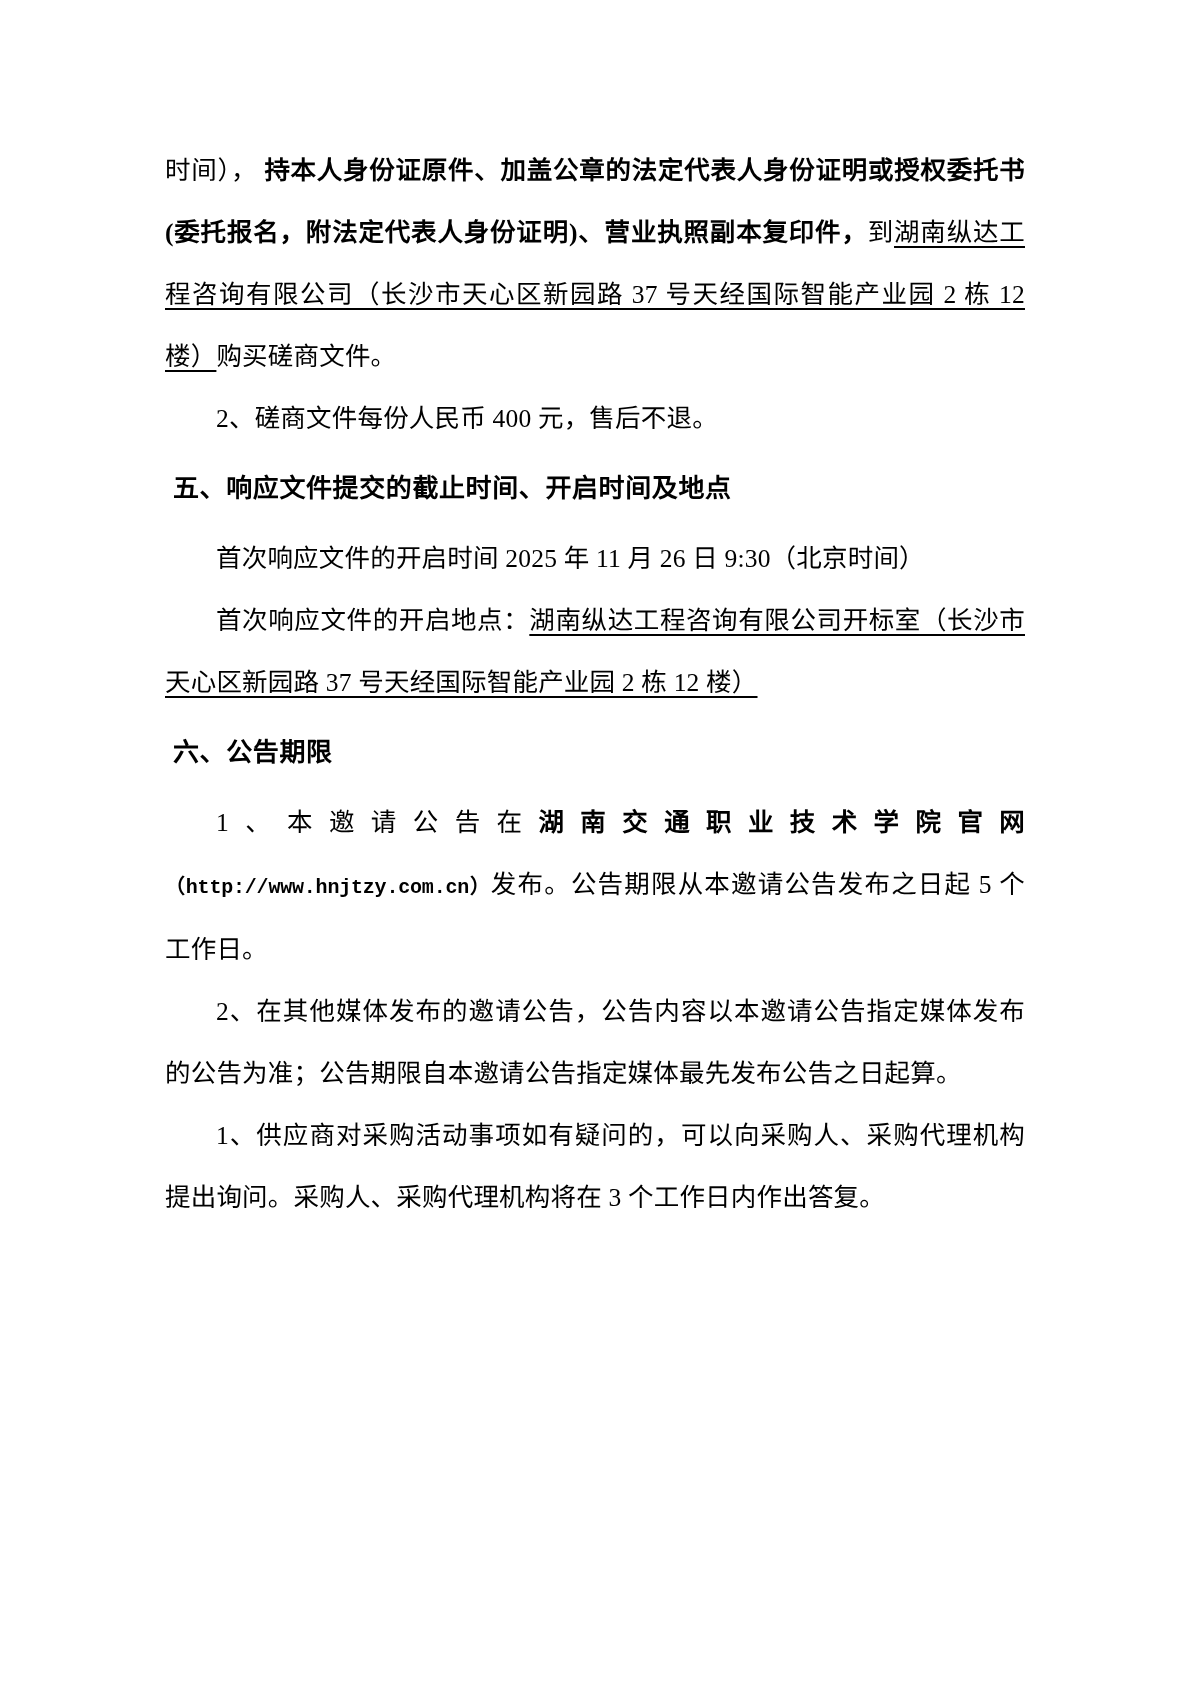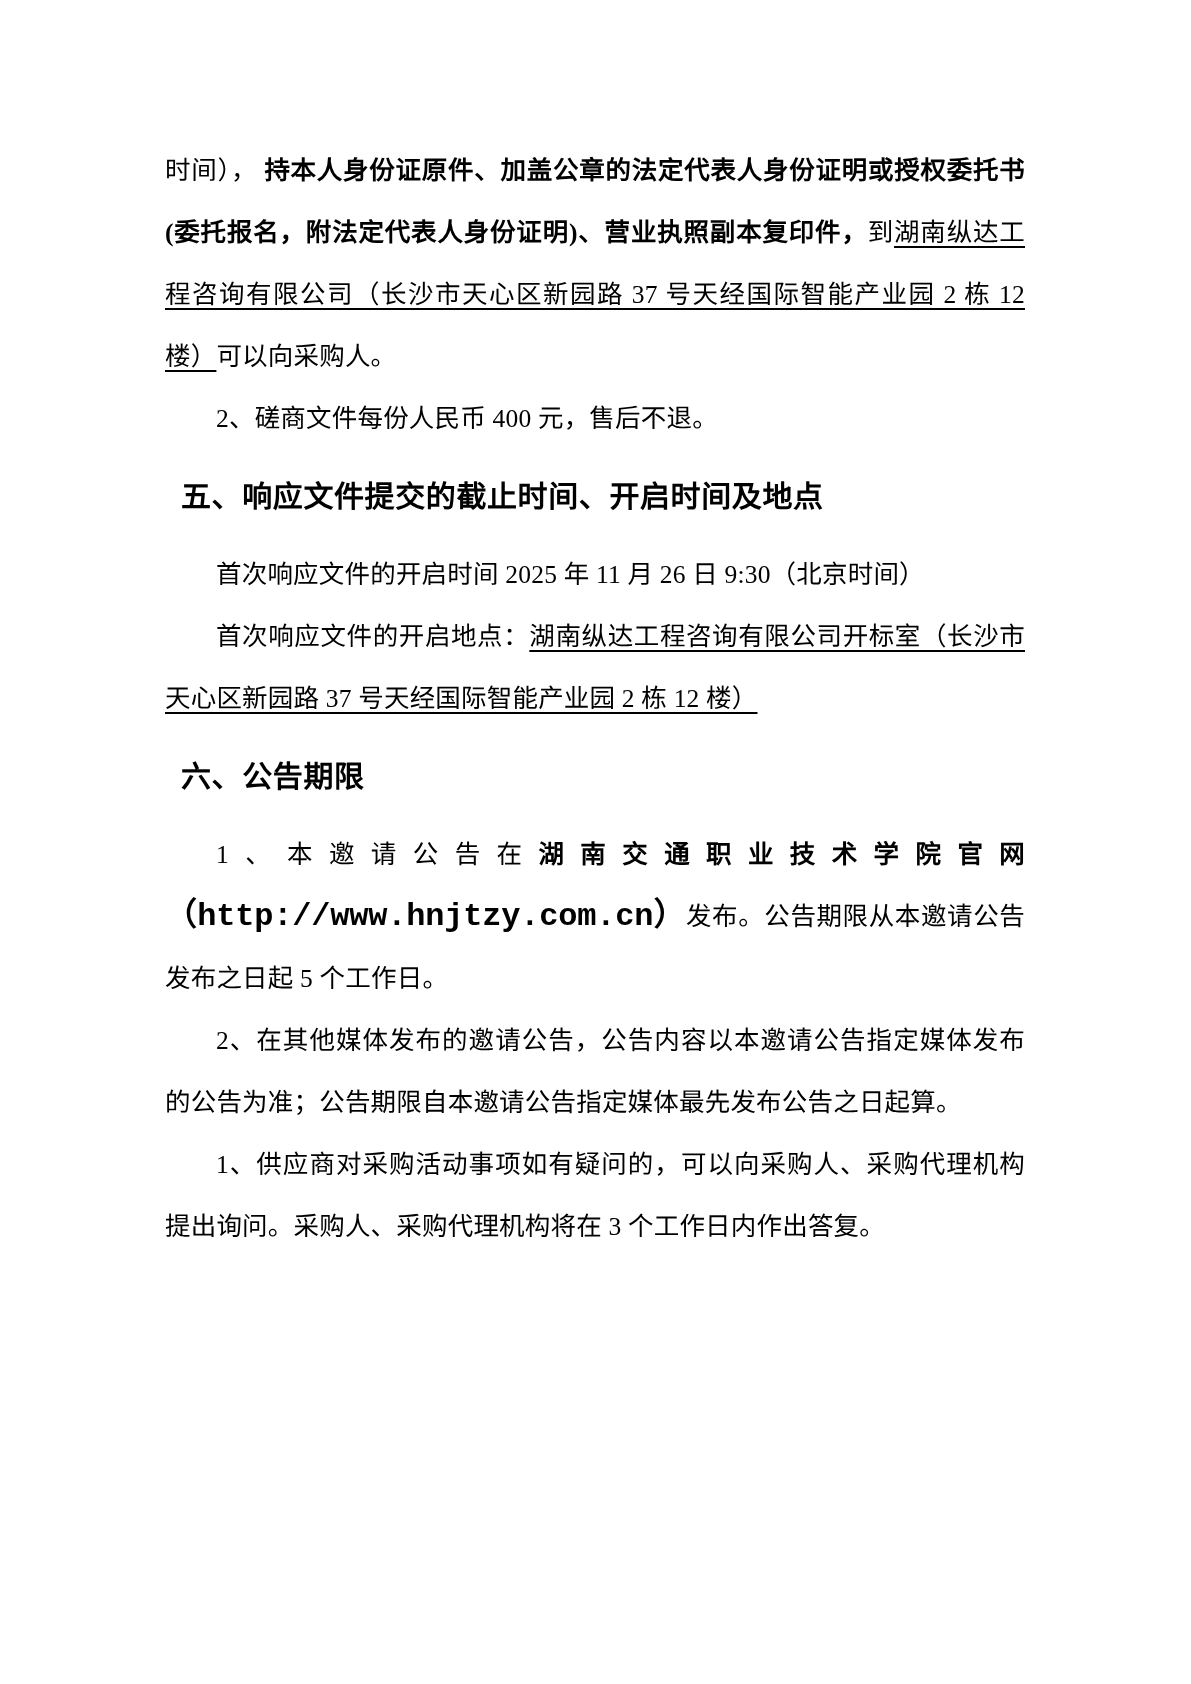--- a/index.html
+++ b/index.html
@@ -33,43 +33,43 @@
     letter-spacing: 0.2px;
   }
   .indent {
     text-indent: 51px;
   }
   .bold {
     font-weight: bold;
   }
   .heading {
     font-weight: bold;
-    font-size: 30px;
+    font-size: 26px;
     line-height: 62px;
-    margin: 16px;
+    margin: 8px;
     letter-spacing: 0.6px;
   }
   .u {
     text-decoration: underline;
     text-underline-offset: 5px;
   }
   .mono {
     font-family: "Liberation Mono", "DejaVu Sans Mono", monospace;
-    font-size: 32px;
+    font-size: 20px;
     letter-spacing: -0.2px;
   }
 </style>
 </head>
 <body>
 
 <div class="page">
   <div class="doc-body">
 
     <p>
-      <span>时间）， </span><span class="bold">持本人身份证原件、加盖公章的法定代表人身份证明或授权委托书(委托报名，附法定代表人身份证明)、营业执照副本复印件，</span><span>到</span><span class="u">湖南纵达工程咨询有限公司（长沙市天心区新园路 37 号天经国际智能产业园 2 栋 12 楼）</span><span>可以向采购人。</span>
+      <span>时间）， </span><span class="bold">持本人身份证原件、加盖公章的法定代表人身份证明或授权委托书(委托报名，附法定代表人身份证明)、营业执照副本复印件，</span><span>到</span><span class="u">湖南纵达工程咨询有限公司（长沙市天心区新园路 37 号天经国际智能产业园 2 栋 12 楼）</span><span>购买磋商文件。</span>
     </p>
 
     <p class="indent">
       <span>2、磋商文件每份人民币 400 元，售后不退。</span>
     </p>
 
     <p class="heading">五、响应文件提交的截止时间、开启时间及地点</p>
 
 
     <p class="indent">

